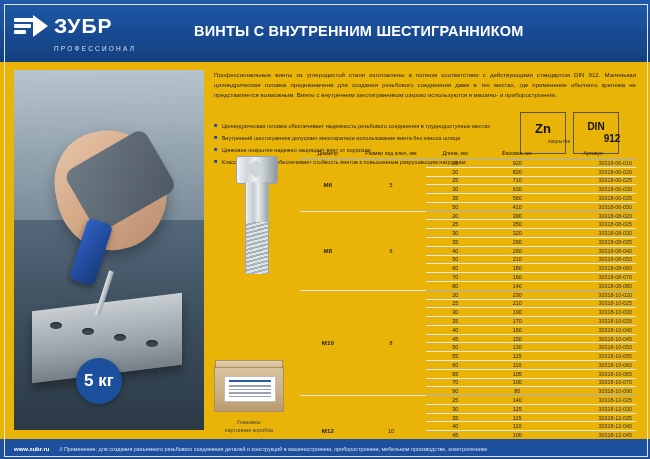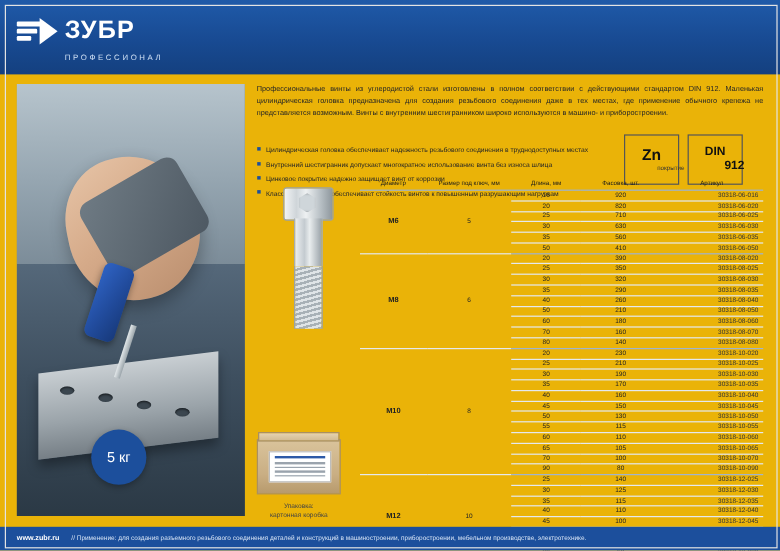--- a/index.html
+++ b/index.html
@@ -42,21 +42,21 @@
     background:linear-gradient(140deg,#6f7b84 0%,#4d5862 100%);transform:rotate(-18deg);}
   .ph-handle{position:absolute;left:64px;top:150px;width:26px;height:64px;border-radius:6px;
     background:linear-gradient(110deg,#2f63c4 0%,#214b9c 55%,#17397a 100%);transform:rotate(18deg);
     box-shadow:0 3px 6px rgba(0,0,0,.4);}
   .ph-shaft{position:absolute;left:88px;top:200px;width:5px;height:46px;
     background:linear-gradient(90deg,#e3e8ea,#9aa4aa);transform:rotate(18deg);}
 
   
   .kg-badge{position:absolute;left:76px;top:358px;width:46px;height:46px;border-radius:50%;
     background:#1c4f9c;color:#fff;display:flex;align-items:center;justify-content:center;
-    font-size:12px;font-weight:normal;box-shadow:0 2px 5px rgba(0,0,0,.3);z-index:3;text-align:right;}
+    font-size:17px;font-weight:bold;box-shadow:0 2px 5px rgba(0,0,0,.3);z-index:3;text-align:right;}
   .box-wrap{position:absolute;left:212px;top:366px;width:74px;text-align:center;}
   .box-img{width:68px;height:44px;margin:0 auto;position:relative;
     background:linear-gradient(180deg,#d9c39b 0%,#c9ae83 65%,#b79a6d 100%);
     border:1px solid #a98f63;}
   .box-img:before{content:"";position:absolute;left:0;top:-7px;width:100%;height:8px;
     background:linear-gradient(180deg,#e6d3b1,#d2bb92);border:1px solid #a98f63;box-sizing:border-box;}
   .box-label{position:absolute;left:9px;top:9px;width:50px;height:24px;background:#fff;border:1px solid #bdbdbd;}
   .box-label .ll{height:2px;background:#2d5aa8;margin:3px 4px;}
   .box-label .ls{height:1.5px;background:#9aa3ad;margin:2px 4px;}
   .box-cap{font-size:5.5px;color:#444;line-height:1.5;margin-top:6px;}
@@ -126,20 +126,21 @@
           <div class="logo-mark">
             <div class="bar b1"></div>
               <div class="bar b2"></div>
               <div class="bar b3"></div>
             <div class="tri"></div>
           </div>
           <div class="logo-text">ЗУБР</div>
         </div>
         <div class="logo-sub">ПРОФЕССИОНАЛ</div>
       </div>
+      <div class="hdr-title">ВИНТЫ С ВНУТРЕННИМ ШЕСТИГРАННИКОМ</div>
     </div>
   </div>
 
   <div class="photo">
     <div class="ph-blur"></div>
     <div class="ph-table"></div>
     <div class="ph-plate"></div>
     <div class="ph-hole" style="left:36px;top:252px"></div>
     <div class="ph-hole" style="left:68px;top:258px"></div>
     <div class="ph-hole" style="left:100px;top:264px"></div>

